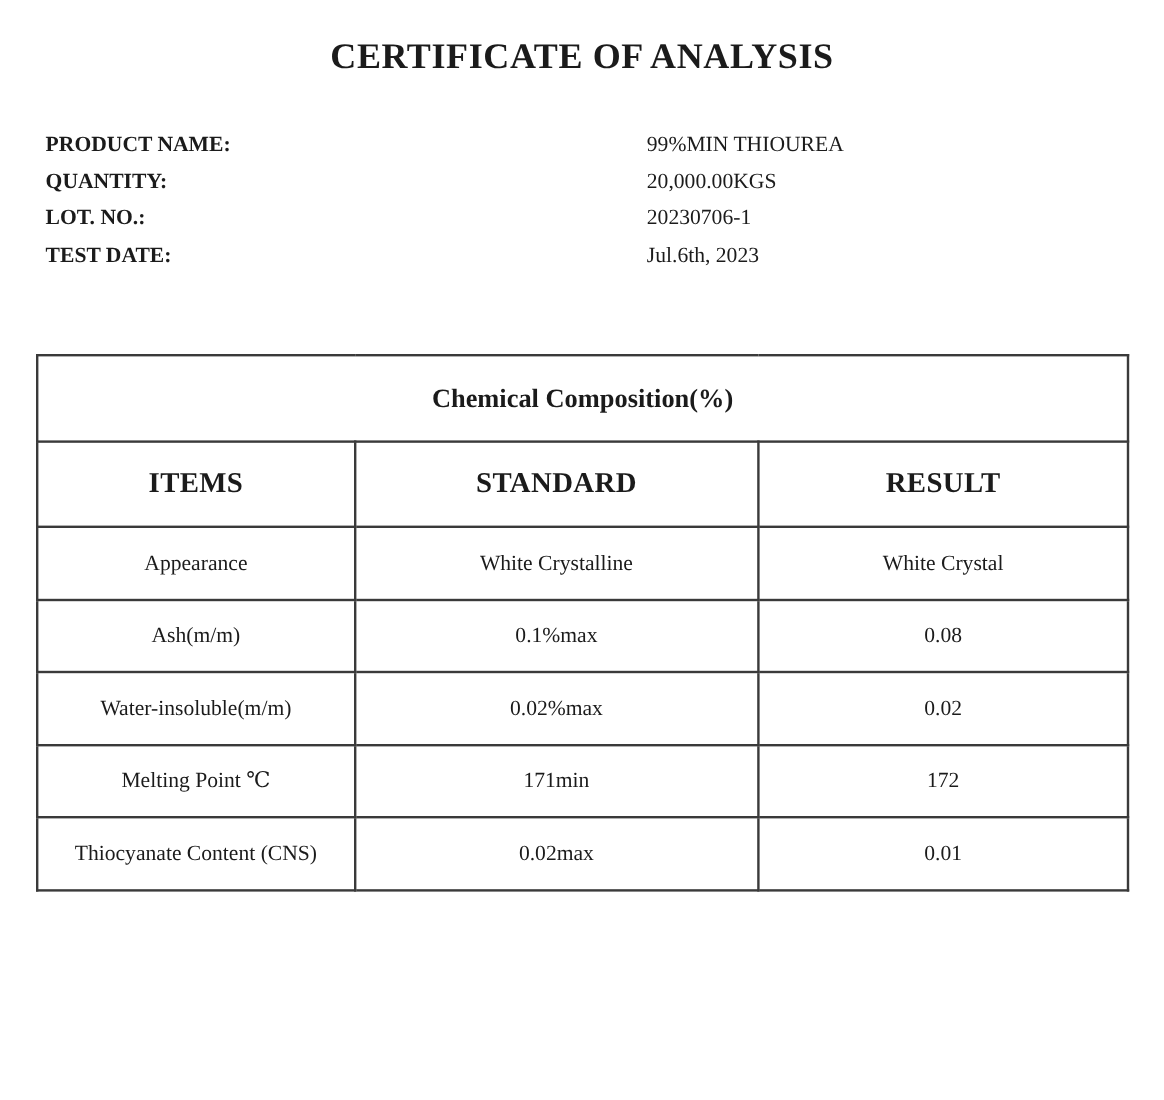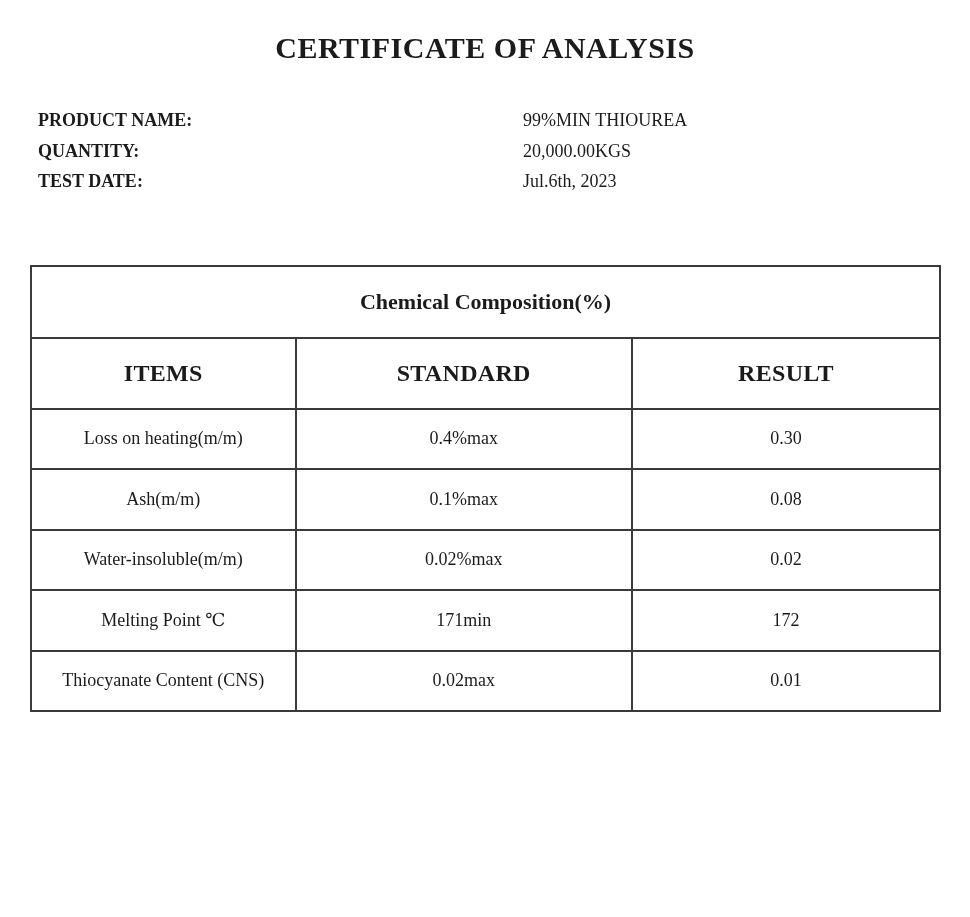--- a/index.html
+++ b/index.html
@@ -25,20 +25,21 @@
     letter-spacing: 0.5px;
     color: #1b1b1b;
   }
   .fields {
     margin: 45px 0 0 38px;
   }
   .field-row {
     display: flex;
     align-items: baseline;
     height: 30.5px;
+    gap: 16px;
   }
   .field-label {
     width: 485px;
     font-size: 18px;
     font-weight: bold;
   }
   .field-value {
     font-size: 18px;
     font-weight: normal;
   }
@@ -84,20 +85,24 @@
   <div class="fields">
     <div class="field-row">
       <span class="field-label">PRODUCT NAME:</span>
       <span class="field-value">99%MIN THIOUREA</span>
     </div>
     <div class="field-row">
       <span class="field-label">QUANTITY:</span>
       <span class="field-value">20,000.00KGS</span>
     </div>
     <div class="field-row">
+      <span class="field-label">LOT. NO.:</span>
+      <span class="field-value">20230706-1</span>
+    </div>
+    <div class="field-row">
       <span class="field-label">TEST DATE:</span>
       <span class="field-value">Jul.6th, 2023</span>
     </div>
   </div>
 
   <table class="coa-table">
     <colgroup>
       <col class="col-items">
       <col class="col-standard">
       <col class="col-result">
@@ -105,23 +110,23 @@
     <tbody>
       <tr class="caption-row">
         <td colspan="3">Chemical Composition(%)</td>
       </tr>
       <tr class="header-row">
         <td>ITEMS</td>
         <td>STANDARD</td>
         <td>RESULT</td>
       </tr>
       <tr class="body-row">
-        <td>Loss on heating(m/m)</td>
-        <td>0.4%max</td>
-        <td>0.30</td>
+        <td>Appearance</td>
+        <td>White Crystalline</td>
+        <td>White Crystal</td>
       </tr>
       <tr class="body-row">
         <td>Ash(m/m)</td>
         <td>0.1%max</td>
         <td>0.08</td>
       </tr>
       <tr class="body-row">
         <td>Water-insoluble(m/m)</td>
         <td>0.02%max</td>
         <td>0.02</td>

